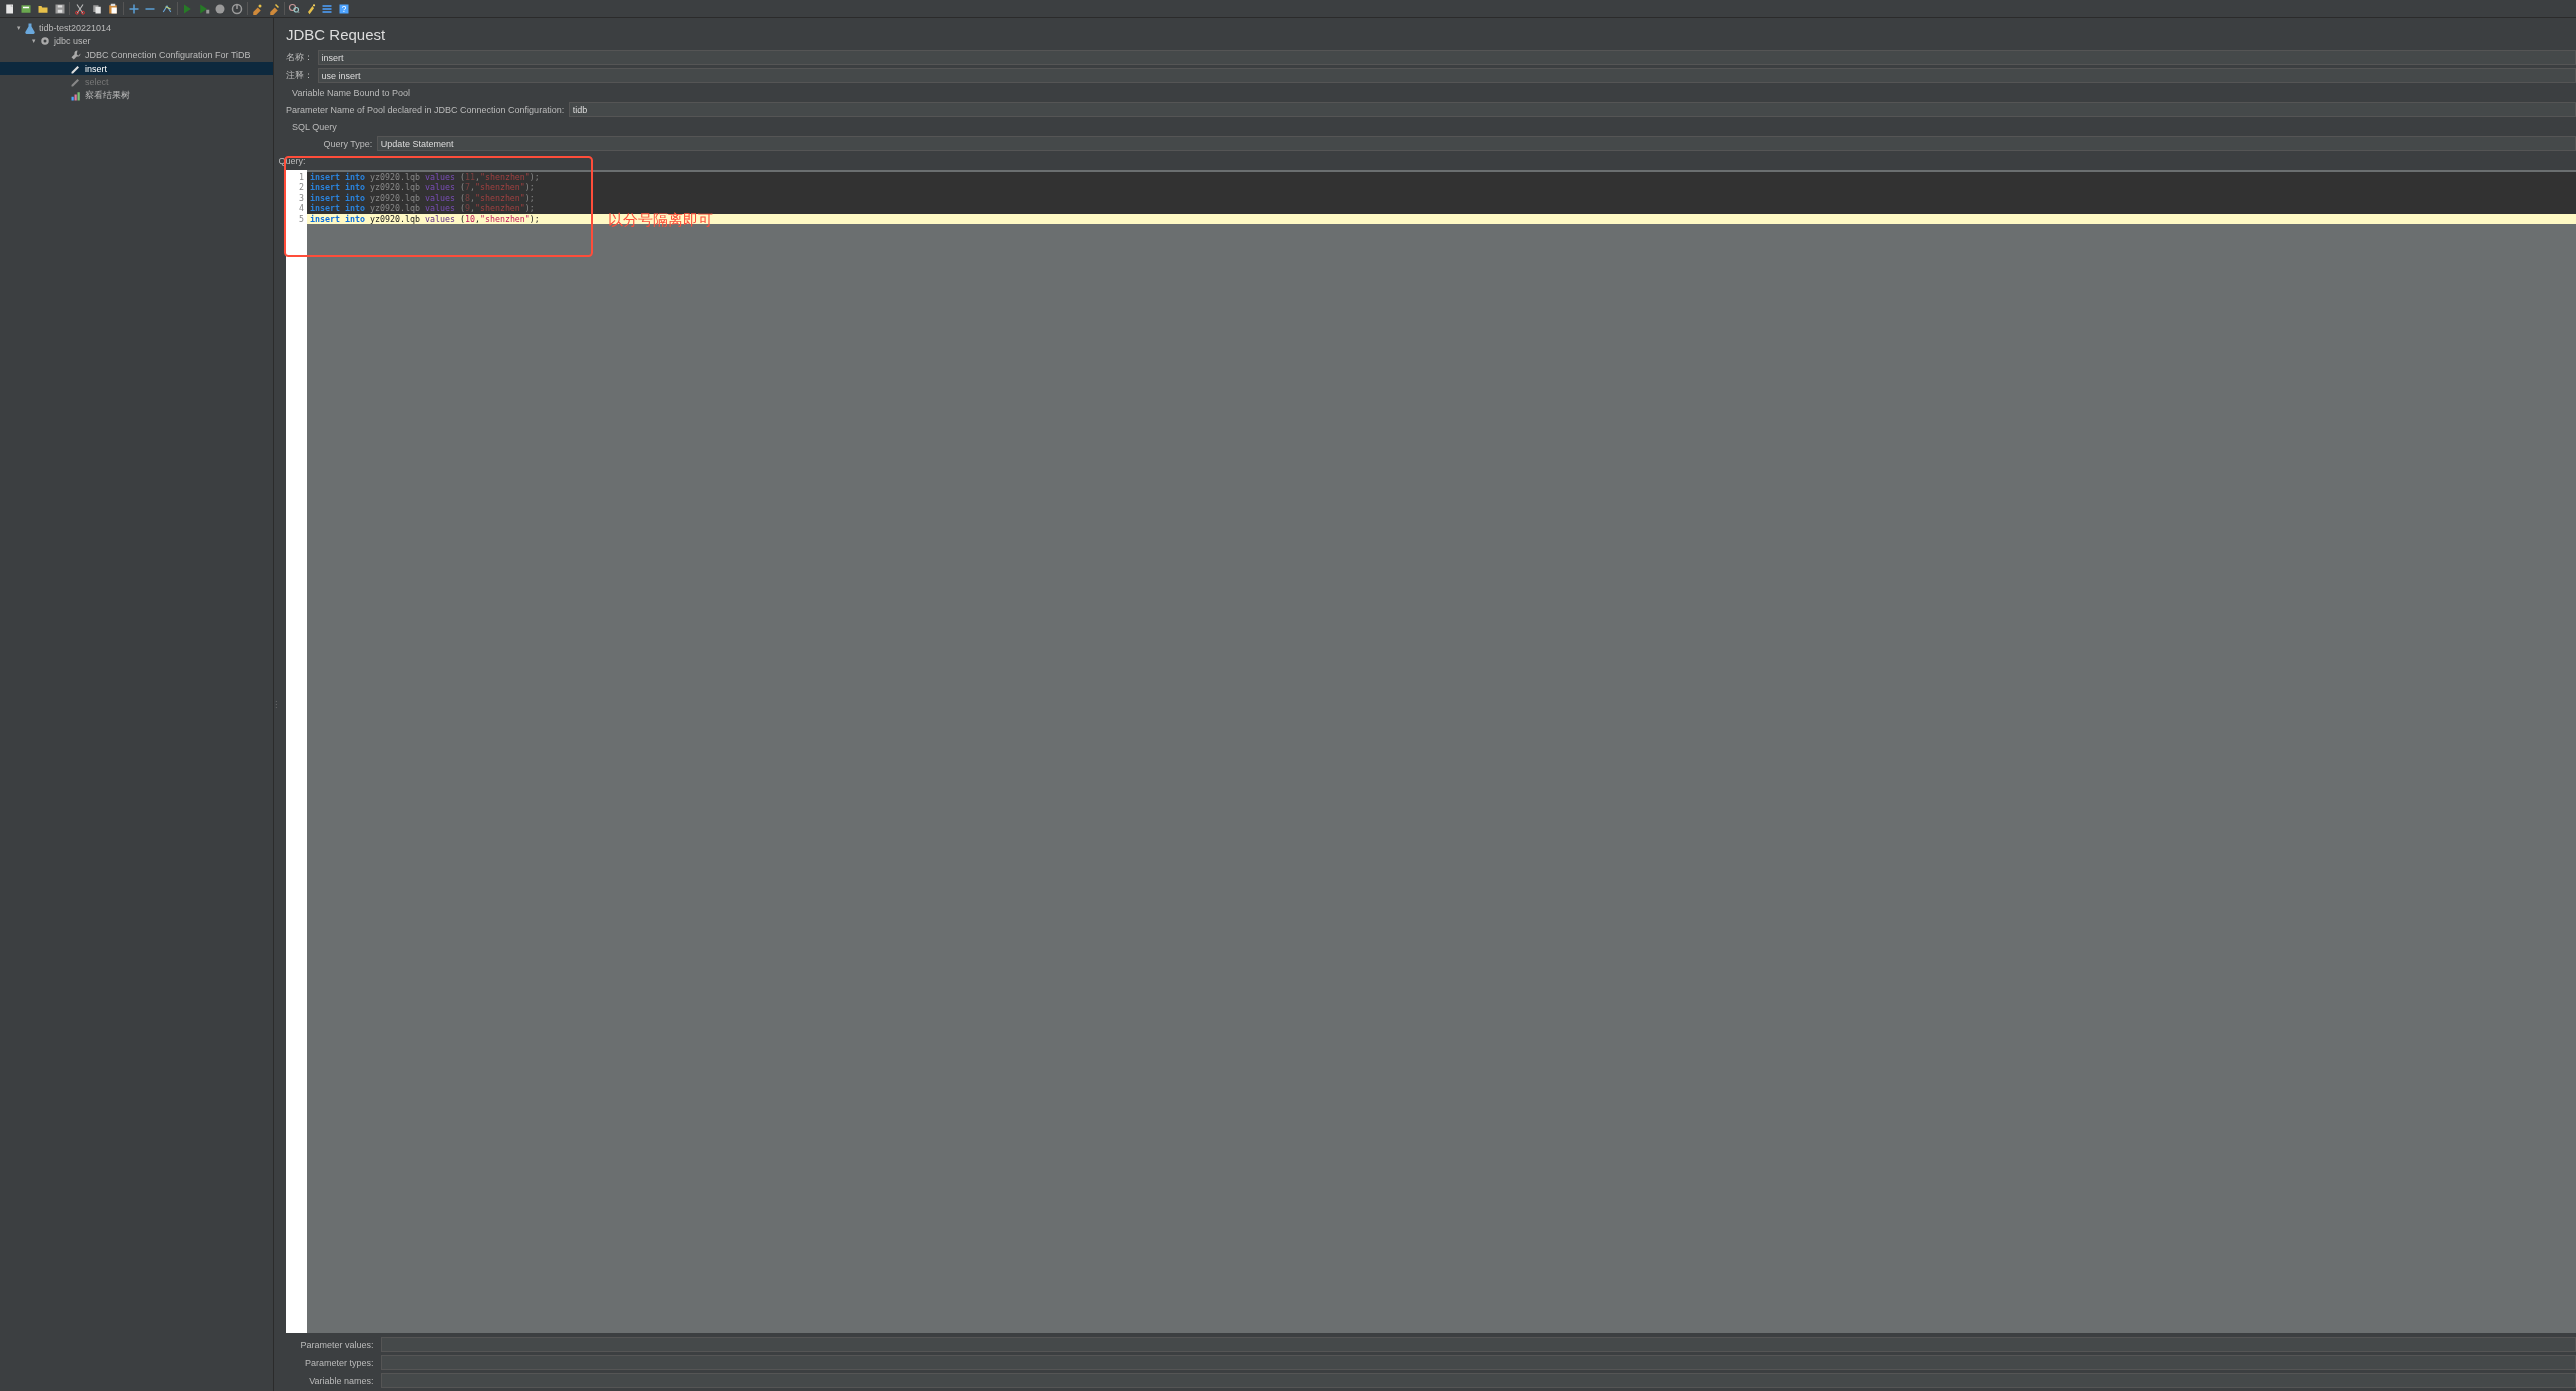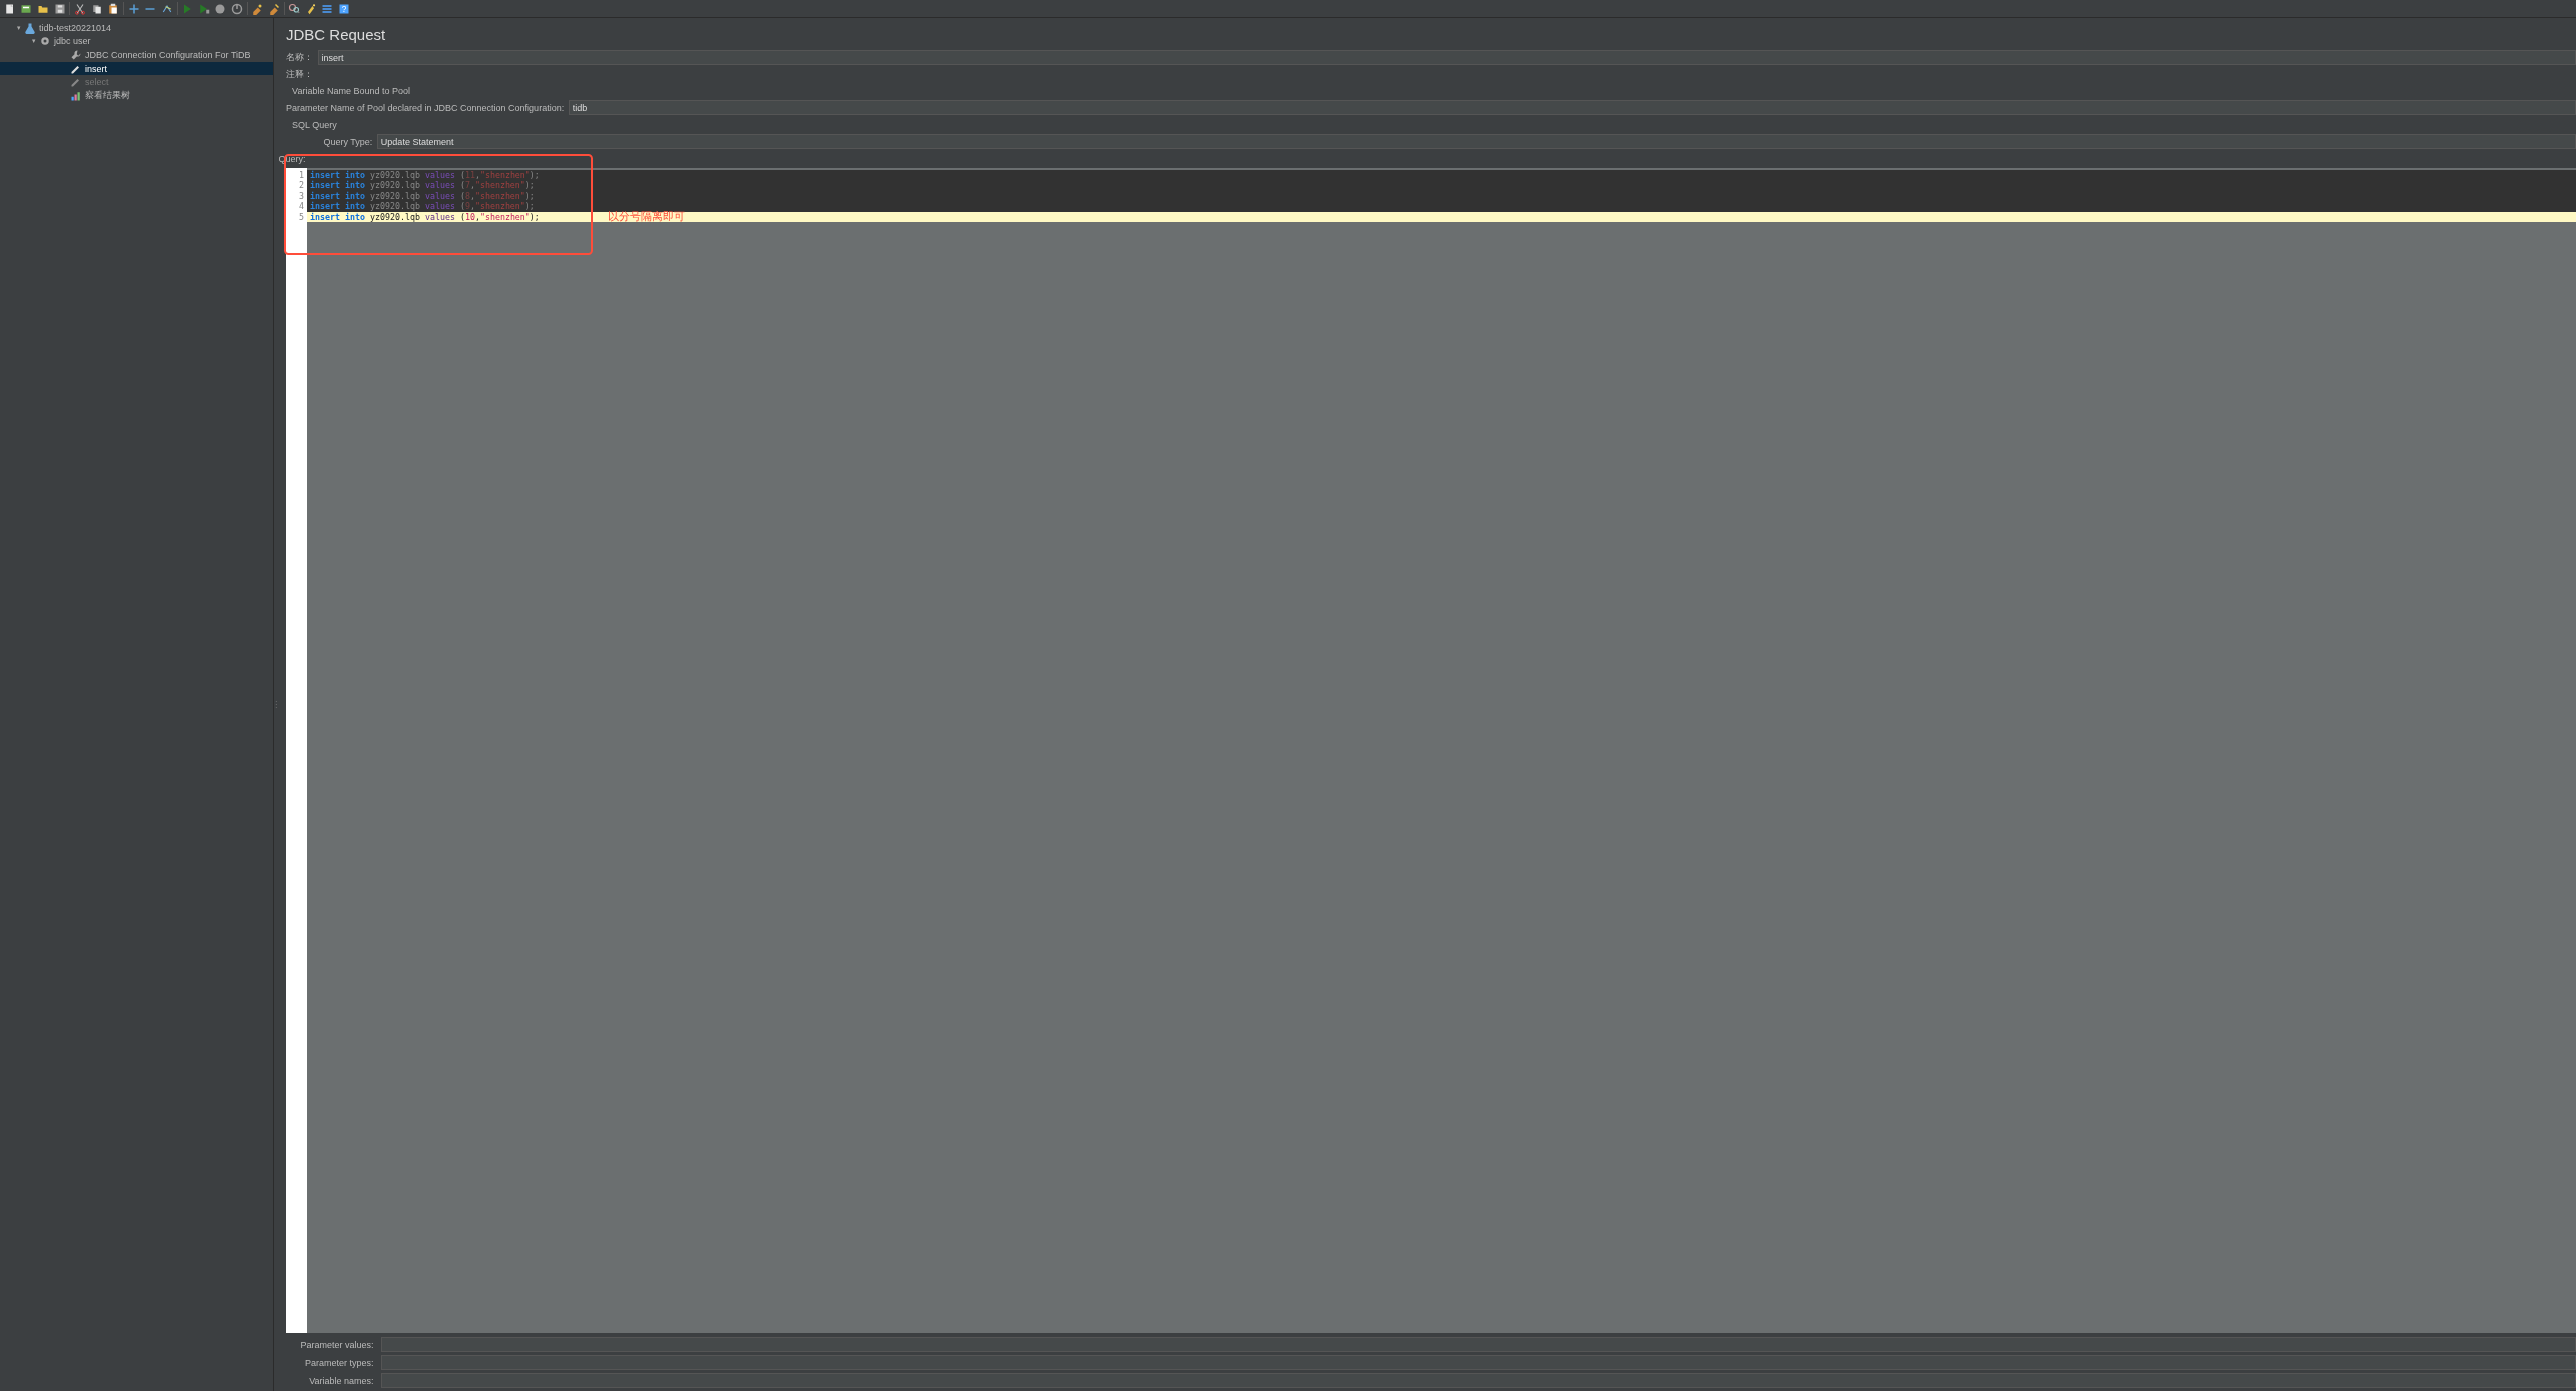--- a/index.html
+++ b/index.html
@@ -172,21 +172,21 @@
 
   .red-box {
     position:absolute;
     border:2.3px solid #ff4d3a;
     border-radius:4.5px;
     pointer-events:none;
   }
   .annot {
     position:absolute;
     color:#ff4d3a;
-    font-size:11px;
+    font-size:15px;
     font-family: Liberation Serif, serif;
   }
 
   
   .bottom-form {
     padding: 3px 0 1.5px 7.5px;
   }
   .bottom-form .form-row label {
     min-width: 83px;
     text-align: right;
@@ -401,20 +401,21 @@
 
   <div class="editor-pane">
     <div class="panel-title">JDBC Request</div>
 
     <div class="form-row">
       <label>名称：</label>
       <input type="text" value="insert" style="">
     </div>
     <div class="form-row">
       <label>注释：</label>
+      <input type="text" value="use insert" style="">
     </div>
 
     <div class="section-label">Variable Name Bound to Pool</div>
 
     <div class="form-row">
       <label class="wide">Parameter Name of Pool declared in JDBC Connection Configuration:</label>
       <input type="text" value="tidb" style="">
     </div>
 
     <div class="section-label">SQL Query</div>

